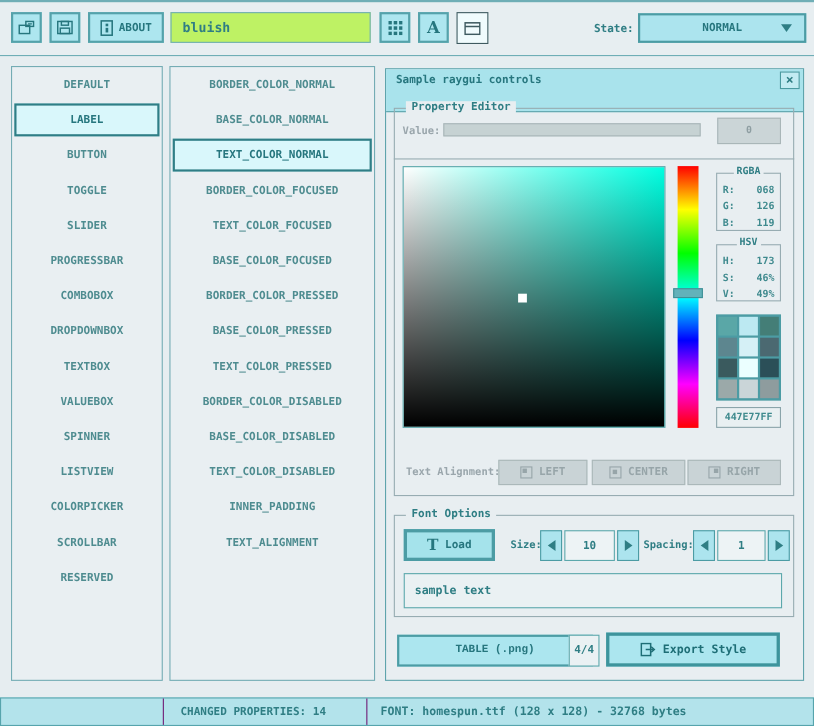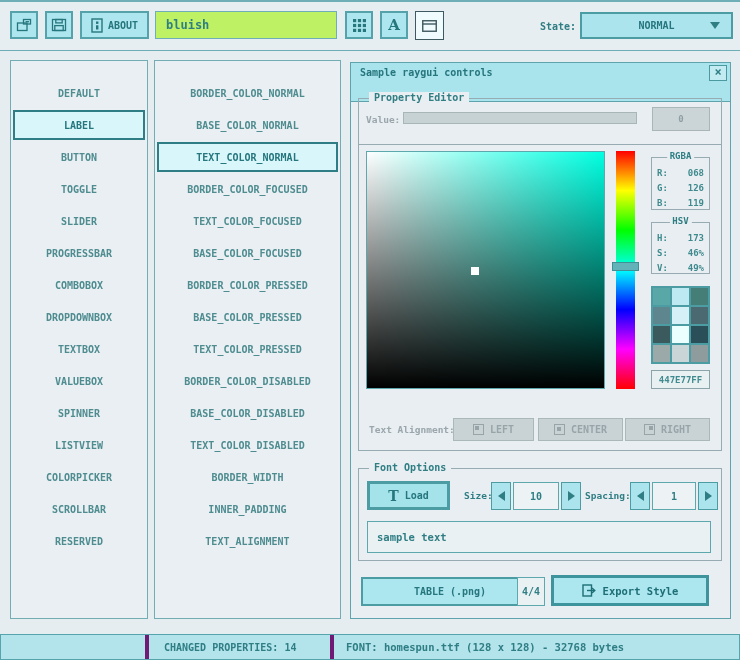--- a/index.html
+++ b/index.html
@@ -21,21 +21,21 @@
     background:#bef264;color:#2F7E84;font:bold 12px "DejaVu Sans Mono",monospace;padding-left:10px;outline:none;}
   .btn-grid{left:345px;width:28px;}
   .btn-font{left:380px;width:28px;font-family:"DejaVu Serif",serif;font-size:15px;}
   .btn-win{left:415px;width:29px;height:29px;background:#F0FBFD;border:1px solid #3E5A60;}
   .state-label{position:absolute;left:540px;top:19px;font-size:10px;color:#2F7E84;}
   .state-dd{position:absolute;left:580px;top:10px;width:153px;height:27px;background:#ACE4EE;
     border:2px solid #4C9CA4;color:#26767E;font-size:10px;display:flex;align-items:center;justify-content:center;cursor:pointer;}
   .dd-arrow{position:absolute;right:11px;top:8px;width:0;height:0;
     border-left:5px solid transparent;border-right:5px solid transparent;border-top:7px solid #2F7E84;}
   
-  .list{position:absolute;top:60px;background:#E9EFF2;border:1px solid #74ACB4;padding-top:16px;}
+  .list{position:absolute;top:60px;background:#E9EFF2;border:1px solid #74ACB4;padding-top:0;}
   .controls-list{left:10px;width:138px;height:559px;}
   .properties-list{left:154px;width:187px;height:559px;}
   .lrow{height:32px;display:flex;align-items:center;justify-content:center;
     font-size:10px;color:#4E8C90;cursor:pointer;white-space:nowrap;}
   .lrow.selected{height:30px;margin:1px 2px;background:#D9F7FB;border:2px solid #2F7E86;color:#26767E;}
   
   .sample-window{position:absolute;left:350px;top:62px;width:381px;height:557px;
     border:1px solid #5FA4AC;background:#E8EEF1;}
   .win-title{position:absolute;left:0;top:0;right:0;height:39px;background:#A9E3EC;
     border-bottom:1px solid #5FA4AC;font-size:10px;line-height:20px;padding-left:9px;color:#26767E;}
@@ -92,29 +92,29 @@
   .spin-box{position:absolute;top:419px;height:28px;background:#EDF3F5;border:1px solid #5CA8AC;color:#2F7E84;
     font-size:10px;display:flex;align-items:center;justify-content:center;}
   .size-dec{left:140px;} .size-box{left:162px;width:46px;} .size-inc{left:210px;}
   .spc-dec{left:279px;} .spc-box{left:301px;width:44px;} .spc-inc{left:347px;}
   .tri-l{width:0;height:0;border-top:5px solid transparent;border-bottom:5px solid transparent;border-right:7px solid #2F7E84;}
   .tri-r{width:0;height:0;border-top:5px solid transparent;border-bottom:5px solid transparent;border-left:7px solid #2F7E84;}
   .sample-textbox{position:absolute;left:16px;top:458px;width:344px;height:32px;border:1px solid #5CA8AC;background:#EAF1F3;
     color:#2F7E84;font-size:10.5px;line-height:30px;padding-left:9px;cursor:text;}
   
   .table-btn{position:absolute;left:10px;top:514px;width:178px;height:29px;background:#ACE6EF;border:2px solid #4C9CA4;
-    color:#26767E;font-size:10px;display:flex;align-items:center;justify-content:center;cursor:pointer;}
+    color:#26767E;font-size:10px;display:flex;align-items:center;justify-content:center;cursor:pointer;font-family:Liberation Mono, monospace;}
   .count-box{position:absolute;left:166px;top:514px;width:28px;height:29px;border:1px solid #5CA8AC;background:#EAF1F3;
     color:#2F7E84;font-size:10px;display:flex;align-items:center;justify-content:center;}
   .export-btn{position:absolute;left:200px;top:512px;width:158px;height:31px;background:#ACE6EF;border:3px solid #3E949C;
     color:#1E6E76;font-size:10.5px;display:flex;align-items:center;justify-content:center;gap:6px;cursor:pointer;}
   
   .status-bar{position:absolute;left:0;top:634px;width:740px;height:26px;background:#B3E3EB;
     border:1px solid #56A4AC;display:flex;font-size:10.5px;color:#2F7E84;}
-  .sb-cell{border-right:4px solid #701a75;display:flex;align-items:center;white-space:nowrap;overflow:hidden;}
+  .sb-cell{border-right:1px solid #701a75;display:flex;align-items:center;white-space:nowrap;overflow:hidden;}
   .sb-1{width:148px;}
   .sb-2{width:185px;padding-left:15px;font-size:10px;}
   .sb-3{flex:1;border-right:none;padding-left:12px;}
   svg{display:block;}
 </style>
 </head>
 <body>
 
 <div class="app">
 
@@ -207,21 +207,20 @@
       <div class="lrow selected">TEXT_COLOR_NORMAL</div>
       <div class="lrow">BORDER_COLOR_FOCUSED</div>
       <div class="lrow">TEXT_COLOR_FOCUSED</div>
       <div class="lrow">BASE_COLOR_FOCUSED</div>
       <div class="lrow">BORDER_COLOR_PRESSED</div>
       <div class="lrow">BASE_COLOR_PRESSED</div>
       <div class="lrow">TEXT_COLOR_PRESSED</div>
       <div class="lrow">BORDER_COLOR_DISABLED</div>
       <div class="lrow">BASE_COLOR_DISABLED</div>
       <div class="lrow">TEXT_COLOR_DISABLED</div>
-      <div class="lrow">BORDER_WIDTH</div>
       <div class="lrow">INNER_PADDING</div>
       <div class="lrow">TEXT_ALIGNMENT</div>
     </div>
 
   <div class="sample-window">
     <div class="win-title">
       <span>Sample raygui controls</span>
       <div class="win-close">
         <span>×</span>
       </div>

